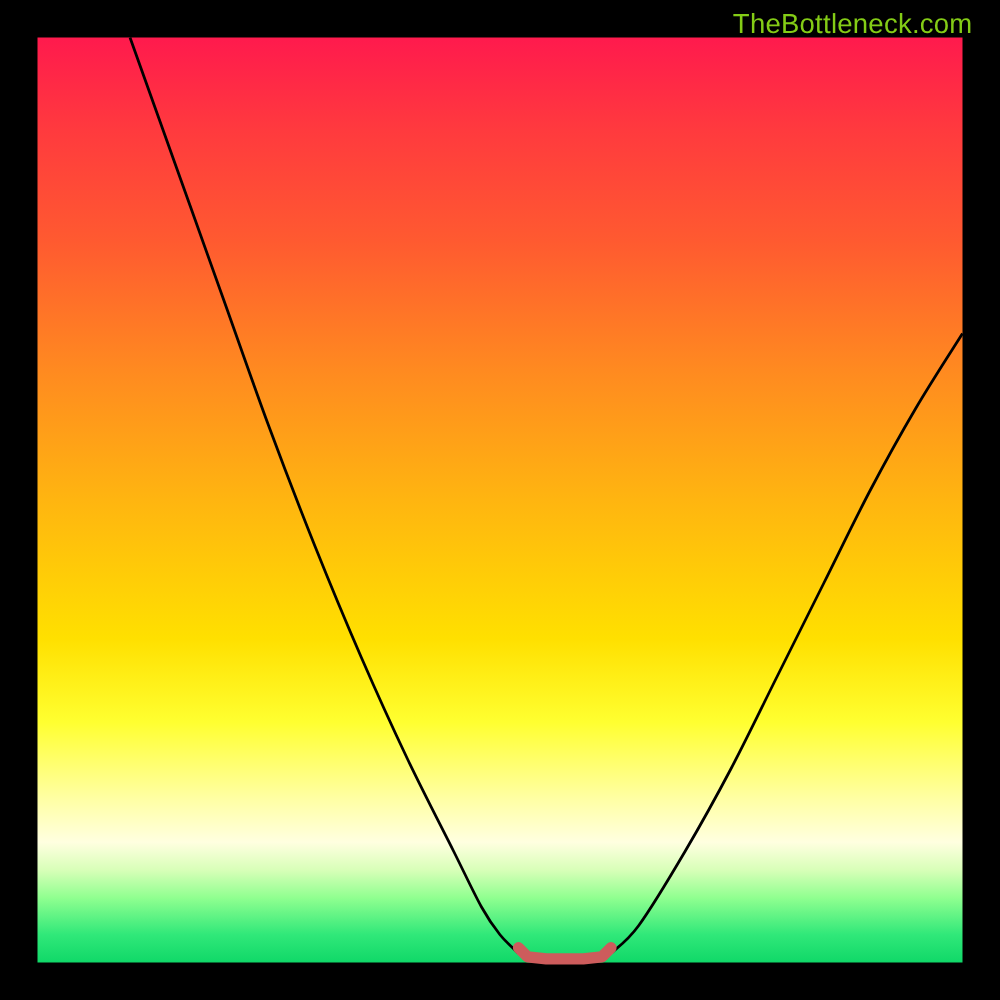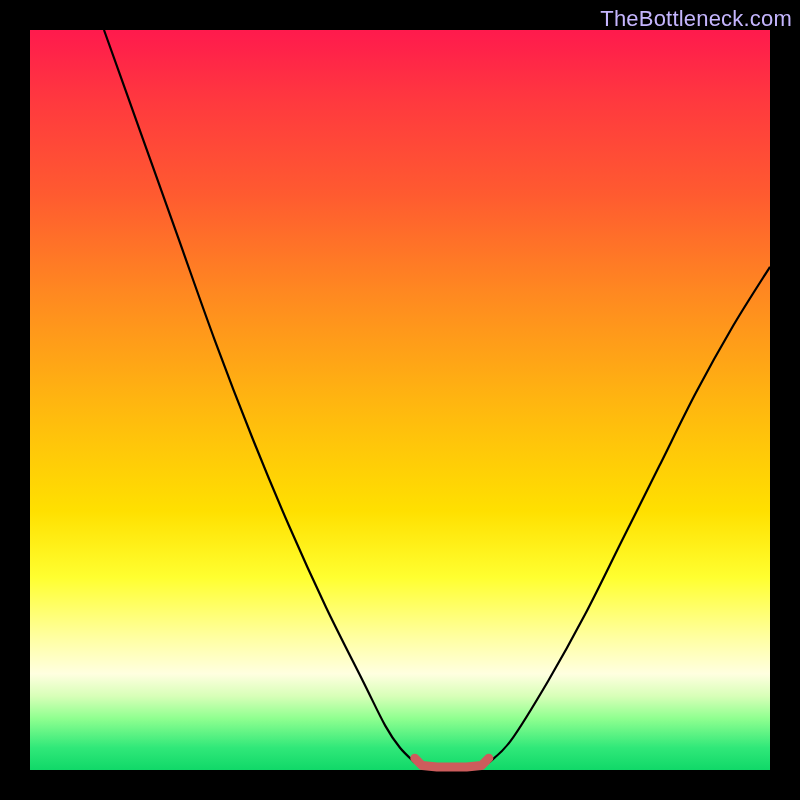--- a/index.html
+++ b/index.html
@@ -36,22 +36,22 @@
       #ffffe0 87%,
       #d8ffb8 90%,
       #90ff90 93%,
       #30e879 97%,
       #10d868 100%
     );
   }
   .watermark {
     position: absolute;
     top: 6px;
-    right: 8px;
-    color: #c4b5fd;
+    right: 22px;
+    color: #84cc16;
     font-size: 22px;
     font-weight: 500;
     letter-spacing: 0.2px;
     user-select: none;
   }
   svg.curves {
     position: absolute;
     left: 0;
     top: 0;
     width: 740px;

